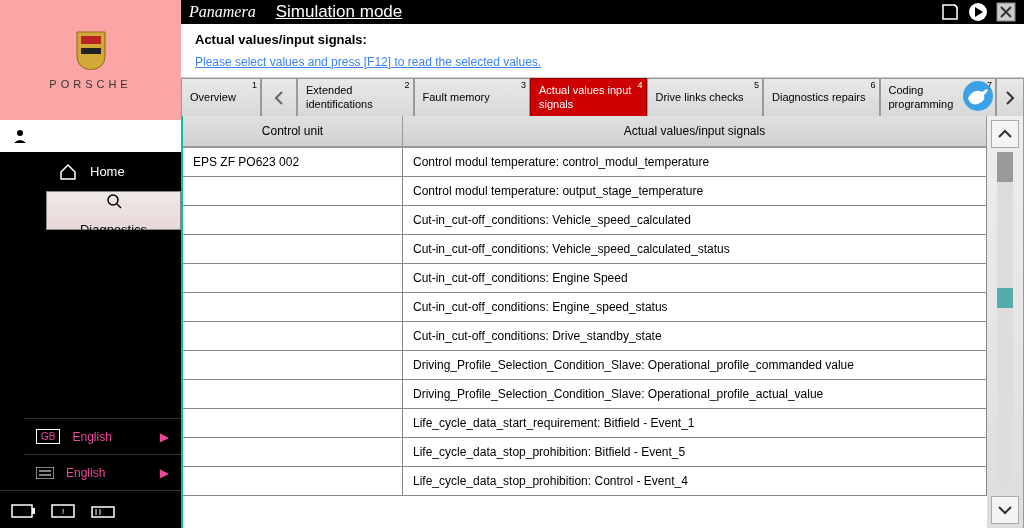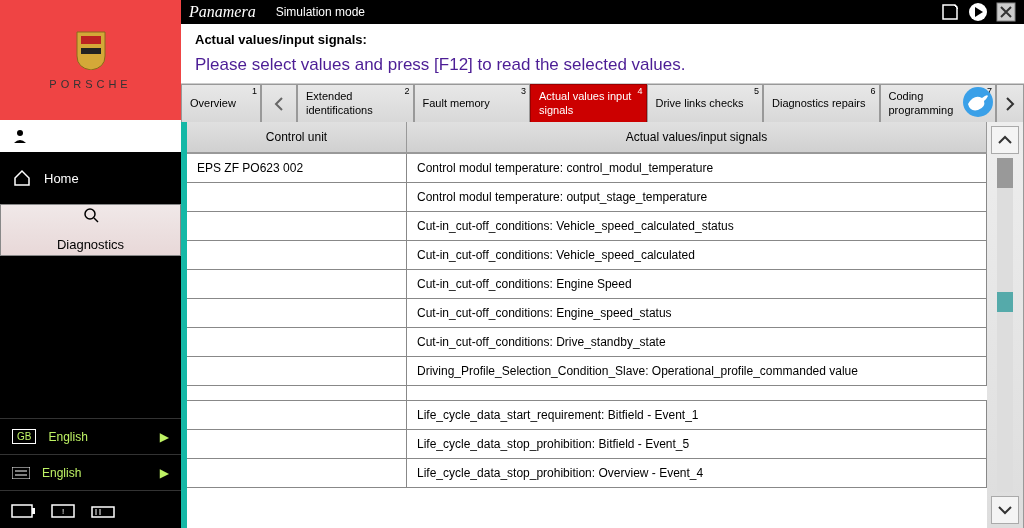--- a/index.html
+++ b/index.html
@@ -2,60 +2,60 @@
 <html><head>
 <meta charset="utf-8">
 <style>
 * { margin: 0; padding: 0; box-sizing: border-box; font-family: Arial, sans-serif; }
 body { width: 1024px; height: 528px; overflow: hidden; background: #fff; }
 
 .app { display: flex; height: 528px; }
 
 
 .sidebar { width: 181px; background: #999; display: flex; flex-direction: column; }
-.logo-area { background: #ef4444; height: 120px; display: flex; flex-direction: column; align-items: center; justify-content: center; gap: 8px; }
+.logo-area { background: #fca5a5; height: 120px; display: flex; flex-direction: column; align-items: center; justify-content: center; gap: 8px; }
 .logo-crest { width: 32px; height: 40px; }
 .logo-text { font-size: 11px; letter-spacing: 4px; color: #333; font-weight: 500; }
 
 .sidebar-mid { flex: 1; background: #000; display: flex; flex-direction: column; }
 .person-bar { height: 32px; background: #fff; display: flex; align-items: center; padding: 0 12px; }
-.nav-item { height: 52px; display: flex; align-items: center; padding: 0 12px; gap: 12px; color: #fff; font-size: 13px; cursor: pointer; }
+.nav-item { height: 39px; display: flex; align-items: center; padding: 0 12px; gap: 12px; color: #fff; font-size: 13px; cursor: pointer; margin-left: 46px; }
 .nav-item.active { background: linear-gradient(#f0e8e8, #e8d8d8); color: #000; border: 1px solid #888; flex-direction: column; }
 .nav-icon { width: 20px; height: 20px; display: flex; align-items: center; justify-content: center; }
 
 .lang-section { margin-top: auto; }
-.lang-item { height: 36px; display: flex; align-items: center; justify-content: space-between; padding: 3px 12px; color: #bef264; font-size: 12px; border-top: 1px solid #333; cursor: pointer; }
+.lang-item { height: 36px; display: flex; align-items: center; justify-content: space-between; padding: 3px 12px; color: #ec4899; font-size: 12px; border-top: 1px solid #333; cursor: pointer; margin-left: 24px; }
 .lang-left { display: flex; align-items: center; gap: 12px; }
 .lang-badge { border: 1px solid #fff; padding: 1px 4px; font-size: 10px; }
 
 .bottom-icons { height: 38px; background: #000; display: flex; align-items: center; gap: 12px; padding: 0 10px; border-top: 1px solid #333; }
 .bottom-icon { width: 28px; height: 22px; }
 
 
 .main { flex: 1; display: flex; flex-direction: column; background: #fff; }
 
 .topbar { height: 24px; background: #000; display: flex; align-items: center; padding: 0 8px; gap: 20px; color: #fff; }
 .topbar-title { font-style: italic; font-size: 16px; font-family: Georgia, serif; }
-.topbar-mode { font-size: 12px; }
+.topbar-mode { font-size: 17px; text-decoration: underline; }
 .topbar-icons { margin-left: auto; display: flex; align-items: center; gap: 8px; }
 .tb-ic { width: 20px; height: 20px; cursor: pointer; }
 
 .header-area { padding: 8px 14px; background: #fff; border-bottom: 1px solid #ccc; }
 .header-title { font-size: 13px; font-weight: bold; margin-bottom: 8px; }
-.header-sub { font-size: 17px; color: #4c1d95; }
+.header-sub { font-size: 12px; color: #3b82f6; text-decoration: underline; }
 
 .tabs { display: flex; height: 38px; background: linear-gradient(#ddd,#ccc); }
 .tab { position: relative; flex: 1; border: 1px solid #999; border-bottom: none; padding: 4px 8px; font-size: 11px; line-height: 1.2; cursor: pointer; background: linear-gradient(#e8e8e8,#d8d8d8); display: flex; align-items: center; }
 .tab.narrow { flex: 0 0 80px; }
 .tab.arrow-tab { flex: 0 0 36px; justify-content: center; align-items: center; padding: 0; }
 .tab .num { position: absolute; top: 1px; right: 3px; font-size: 9px; }
 .tab.active { background: #c00; color: #fff; border-color: #900; }
 .bird { position: absolute; right: 30px; top: 2px; width: 32px; height: 32px; z-index: 5; }
 
-.table-wrap { flex: 1; display: flex; overflow: hidden; border-left: 6px solid #14b8a6; border-right: 1px solid #999; }
+.table-wrap { flex: 1; display: flex; overflow: hidden; border-left: 2px solid #14b8a6; border-right: 1px solid #999; }
 .table-main { flex: 1; overflow: hidden; }
 .table-head { display: flex; background: linear-gradient(#e0e0e0,#d0d0d0); border-bottom: 1px solid #999; }
 .th { padding: 8px; font-size: 12px; text-align: center; border-right: 1px solid #999; }
 .th.c1 { width: 220px; }
 .th.c2 { flex: 1; }
 
 .table-body { border-top: 1px solid #999; }
 .tr { display: flex; border-bottom: 1px solid #888; }
 .td { padding: 7px 10px; font-size: 12px; border-right: 1px solid #888; white-space: nowrap; overflow: hidden; }
 .td.c1 { width: 220px; }
@@ -229,56 +229,57 @@
             <div class="tr">
               <div class="td c1">EPS ZF PO623 002</div>
               <div class="td c2">Control modul temperature: control_modul_temperature</div>
             </div>
             <div class="tr">
               <div class="td c1"></div>
               <div class="td c2">Control modul temperature: output_stage_temperature</div>
             </div>
             <div class="tr">
               <div class="td c1"></div>
+              <div class="td c2">Cut-in_cut-off_conditions: Vehicle_speed_calculated</div>
+            </div>
+            <div class="tr">
+              <div class="td c1"></div>
               <div class="td c2">Cut-in_cut-off_conditions: Vehicle_speed_calculated_status</div>
             </div>
             <div class="tr">
               <div class="td c1"></div>
-              <div class="td c2">Cut-in_cut-off_conditions: Vehicle_speed_calculated</div>
-            </div>
-            <div class="tr">
-              <div class="td c1"></div>
               <div class="td c2">Cut-in_cut-off_conditions: Engine Speed</div>
             </div>
             <div class="tr">
               <div class="td c1"></div>
               <div class="td c2">Cut-in_cut-off_conditions: Engine_speed_status</div>
             </div>
             <div class="tr">
               <div class="td c1"></div>
               <div class="td c2">Cut-in_cut-off_conditions: Drive_standby_state</div>
             </div>
             <div class="tr">
               <div class="td c1"></div>
               <div class="td c2">Driving_Profile_Selection_Condition_Slave: Operational_profile_commanded value</div>
             </div>
             <div class="tr">
               <div class="td c1"></div>
+              <div class="td c2">Driving_Profile_Selection_Condition_Slave: Operational_profile_actual_value</div>
             </div>
             <div class="tr">
               <div class="td c1"></div>
               <div class="td c2">Life_cycle_data_start_requirement: Bitfield - Event_1</div>
             </div>
             <div class="tr">
               <div class="td c1"></div>
               <div class="td c2">Life_cycle_data_stop_prohibition: Bitfield - Event_5</div>
             </div>
             <div class="tr">
               <div class="td c1"></div>
-              <div class="td c2">Life_cycle_data_stop_prohibition: Overview - Event_4</div>
+              <div class="td c2">Life_cycle_data_stop_prohibition: Control - Event_4</div>
             </div>
           </div>
       </div>
       <div class="scroll-col">
         <div class="scroll-btn">
           <svg width="16" height="12" viewBox="0 0 16 12">
               <path d="M2 9 l6 -6 l6 6" fill="none" stroke="#333" stroke-width="2"></path>
             </svg>
         </div>
         <div class="scroll-track">

